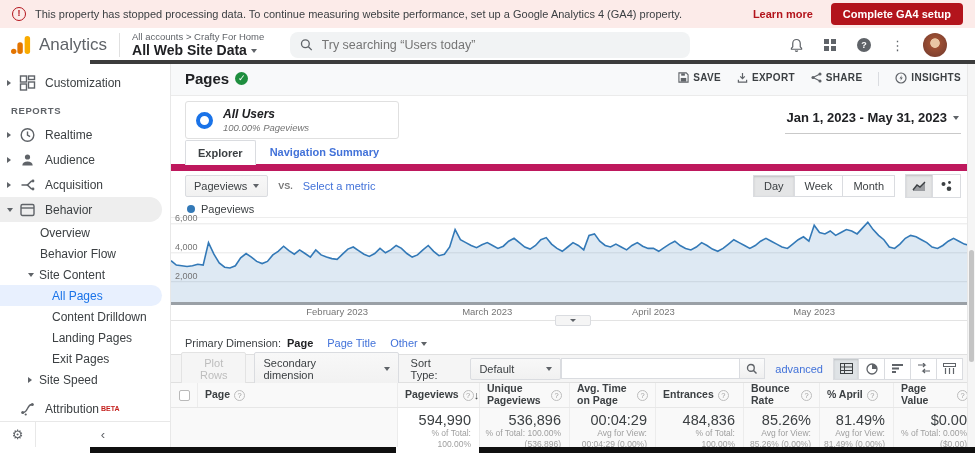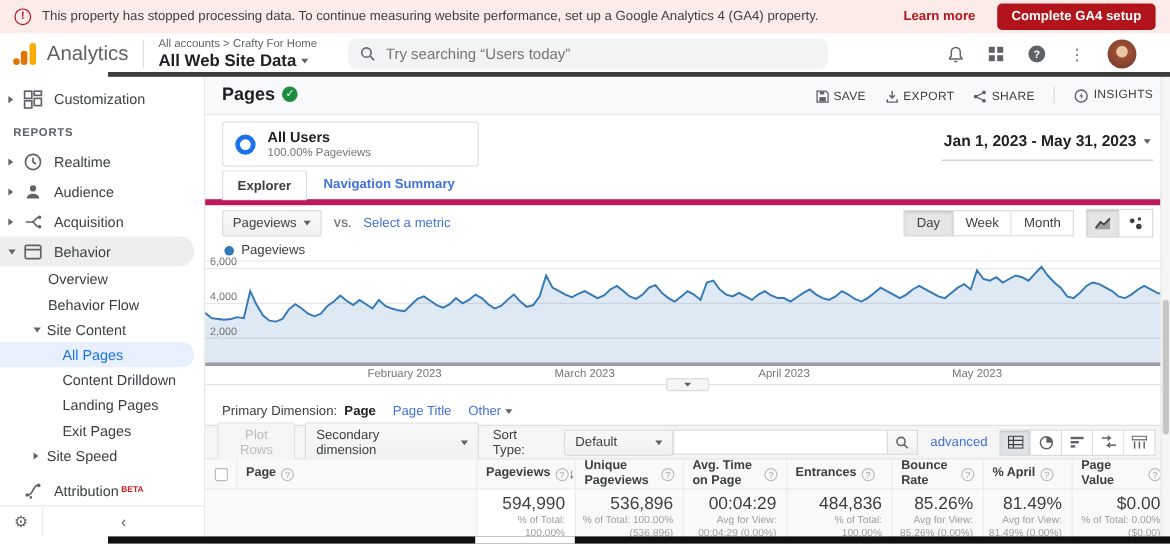--- a/index.html
+++ b/index.html
@@ -72,38 +72,38 @@
   .sb-foot .col { flex:1; text-align:center; color:#5f6368; font-size:13px; cursor:pointer; }
 
   
   .main { flex:1; border-left:1px solid #e8e8e8; display:flex; flex-direction:column; min-width:0; }
 
   .tstrip { height:34px; background:#f8f9fa; border-bottom:1px solid #ebebeb;
     display:flex; align-items:center; padding:0 14px; }
   .tstrip .ttl { font-size:15px; font-weight:bold; color:#202124; margin-right:6px; }
   .shield { width:13px; height:13px; border-radius:50%; background:#1e8e3e; color:#fff;
     font-size:9px; line-height:13px; text-align:center; }
-  .acts { margin-left:auto; display:flex; align-items:flex-end; gap:16px; font-size:10px;
-    color:#3c4043; letter-spacing:0.3px; }
+  .acts { margin-left:auto; display:flex; align-items:flex-start; gap:16px; font-size:10px;
+    color:#3c4043; letter-spacing:0.3px;font-weight:bold; }
   .act { display:flex; align-items:center; gap:4px; cursor:pointer; }
   .acts .vdiv { width:1px; height:14px; background:#dadce0; }
 
   .segrow { height:48px; display:flex; align-items:center; padding:0 14px; }
   .segcard { width:214px; height:38px; border:1px solid #e0e0e0; border-radius:3px;
-    display:flex; align-items:center; padding:0 10px; background:#fff; cursor:pointer; }
+    display:flex; align-items:center; padding:0 10px; background:#fff; cursor:pointer;font-style:italic; }
   .ring-b { width:17px; height:17px; border:4px solid #1a73e8; border-radius:50%; margin-right:10px; flex:none; }
   .ring-g { width:17px; height:17px; border:4px solid #dadce0; border-radius:50%; margin-right:10px; flex:none; }
   .segname { font-size:12px; color:#202124; font-weight:bold; line-height:1.2; }
   .segdet { font-size:9.5px; color:#757575; }
   .addseg { margin-left:10px; border-style:dashed; color:#5f6368; font-size:12px; }
   .daterange { margin-left:auto; font-size:13px; font-weight:bold; color:#202124;
     border-bottom:1px solid #c9c9c9; padding:4px 2px 8px 2px; cursor:pointer;
     display:flex; align-items:center; gap:6px; }
 
-  .tabsrow { height:27px; border-bottom:5px solid #be185d; display:flex; align-items:flex-end;
+  .tabsrow { height:27px; border-bottom:7px solid #be185d; display:flex; align-items:flex-end;
     padding-left:14px; }
   .tab-on { font-size:11px; font-weight:bold; color:#3c4043; background:#fff;
     border:1px solid #dadce0; border-bottom:1px solid #fff; padding:6px 12px 5px;
     margin-bottom:-1px; border-radius:2px 2px 0 0; cursor:pointer; }
   .tab-off { font-size:11px; font-weight:bold; color:#4272d9; padding:6px 14px; cursor:pointer; }
 
   .metricrow { height:30px; display:flex; align-items:center; padding:0 14px; }
   .btn { font-size:11px; color:#3c4043; background:linear-gradient(#f8f8f8,#f1f1f1);
     border:1px solid #dadce0; border-radius:2px; padding:4px 8px; cursor:pointer;
     display:inline-flex; align-items:center; gap:6px; font-family:inherit; }

